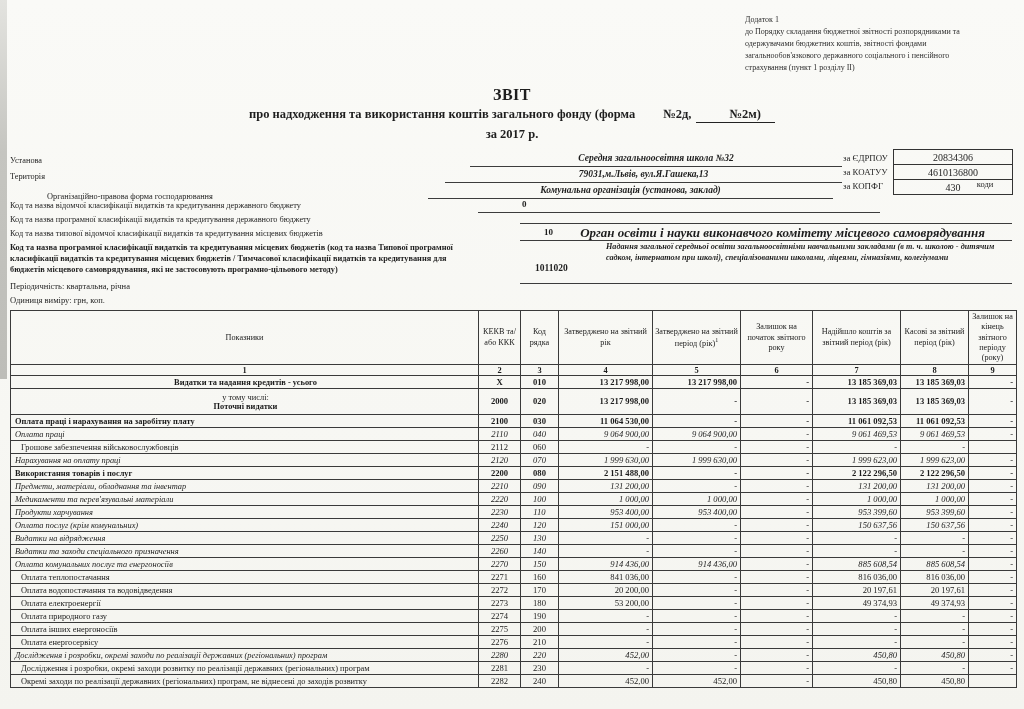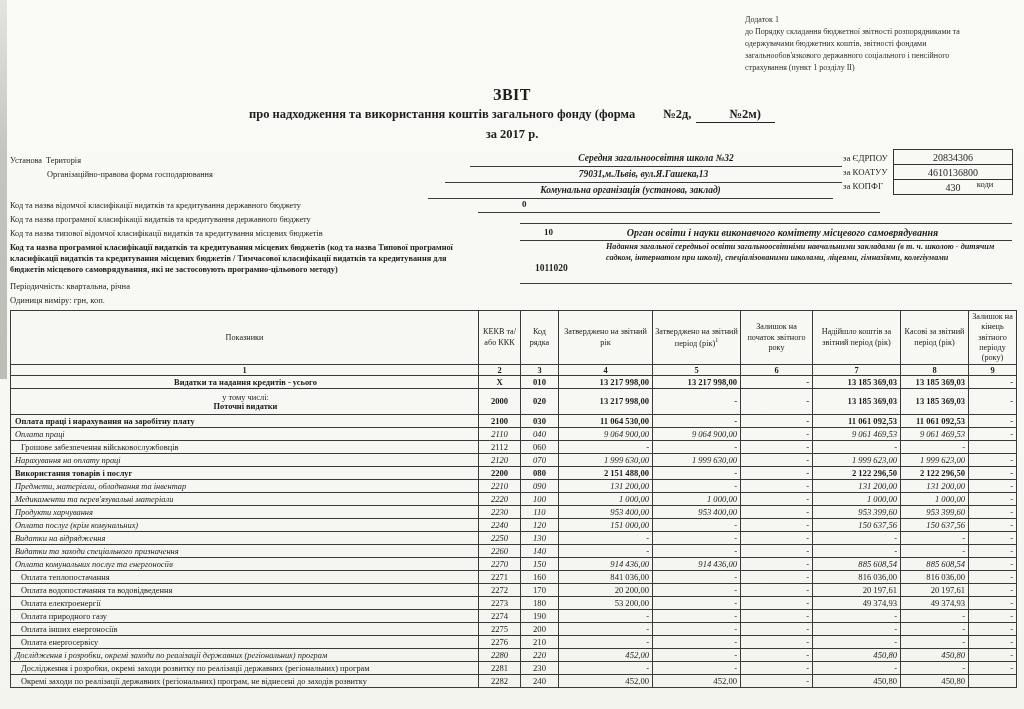--- a/index.html
+++ b/index.html
@@ -34,21 +34,21 @@
   
   .uv{position:absolute; border-bottom:1px solid #3c3c3c; text-align:center;
     font-weight:bold; font-style:italic; font-size:9.5px; height:15px; line-height:15px; white-space:nowrap;}
   #v1{left:470px; top:151px; width:372px;}
   #v2{left:445px; top:167px; width:397px;}
   #v3{left:428px; top:183px; width:405px;}
   #v4{left:478px; top:197px; width:358px; font-style:normal; font-size:9px; text-align:left; padding-left:44px;}
   #v5{left:520px; top:211px; width:492px; height:12px;}
   #v6{left:520px; top:225px; width:492px; display:flex; font-style:normal;}
   #v6 .code6{font-size:9px; margin-left:24px; font-style:normal;}
-  #v6 .val6{flex:1; text-align:center; font-style:italic; font-size:10px;}
+  #v6 .val6{flex:1; text-align:center; font-style:italic; font-size:13px;}
   #v7text{position:absolute; left:606px; top:241px; width:406px; font-size:8.2px; font-weight:bold;
     font-style:italic; line-height:1.4; text-align:left;}
   #v7code{position:absolute; left:535px; top:263px; font-size:9.5px; font-weight:bold;}
   #v7line{position:absolute; left:520px; top:283px; width:492px; border-bottom:1px solid #3c3c3c;}
   
   #main-table{position:absolute; left:10px; top:310px; width:1006px; border-collapse:collapse;
     table-layout:fixed; color:#1b1b1b;}
   #main-table th,#main-table td{border:1px solid #3a3a3a; overflow:hidden;}
   #main-table thead th{font-weight:normal; text-align:center; vertical-align:middle;
     padding:1px 2px; line-height:1.25; height:44px; font-size:8.2px;}
@@ -96,22 +96,22 @@
     <tr>
           <td>430</td>
         </tr>
   </tbody>
     </table>
   <div class="code-lbl" style="top:153px;">за ЄДРПОУ</div>
   <div class="code-lbl" style="top:167px;">за КОАТУУ</div>
   <div class="code-lbl" style="top:181px;">за КОПФГ</div>
 
   <div class="flabel" style="top:156px;">Установа</div>
-  <div class="flabel" style="top:156px;margin-left:36px;">Територія</div>
-  <div class="flabel" style="top:170px;padding-left:37px;">Організаційно-правова форма господарювання</div>
+  <div class="flabel" style="top:172px;">Територія</div>
+  <div class="flabel" style="top:192px;padding-left:37px;">Організаційно-правова форма господарювання</div>
   <div class="flabel" style="top:201px;">Код та назва відомчої класифікації видатків та кредитування державного бюджету</div>
   <div class="flabel" style="top:215px;">Код та назва програмної класифікації видатків та кредитування державного бюджету</div>
   <div class="flabel" style="top:229px;">Код та назва типової відомчої класифікації видатків та кредитування місцевих бюджетів</div>
   <div class="flabel-multi" style="top:243px;">Код та назва програмної класифікації видатків та кредитування місцевих бюджетів (код та назва Типової програмної класифікації видатків та кредитування місцевих бюджетів / Тимчасової класифікації видатків та кредитування для бюджетів місцевого самоврядування, які не застосовують програмно-цільового методу)</div>
   <div class="flabel-n" style="top:281px;"><span>Періодичність: квартальна, </span><span class="u">річна</span></div>
   <div class="flabel-n" style="top:295px;">Одиниця виміру: грн, коп.</div>
 
   <div class="uv" id="v1">Середня загальноосвітня школа №32</div>
   <div class="uv" id="v2">79031,м.Львів, вул.Я.Гашека,13</div>
   <div class="uv" id="v3">Комунальна організація (установа, заклад)</div>

